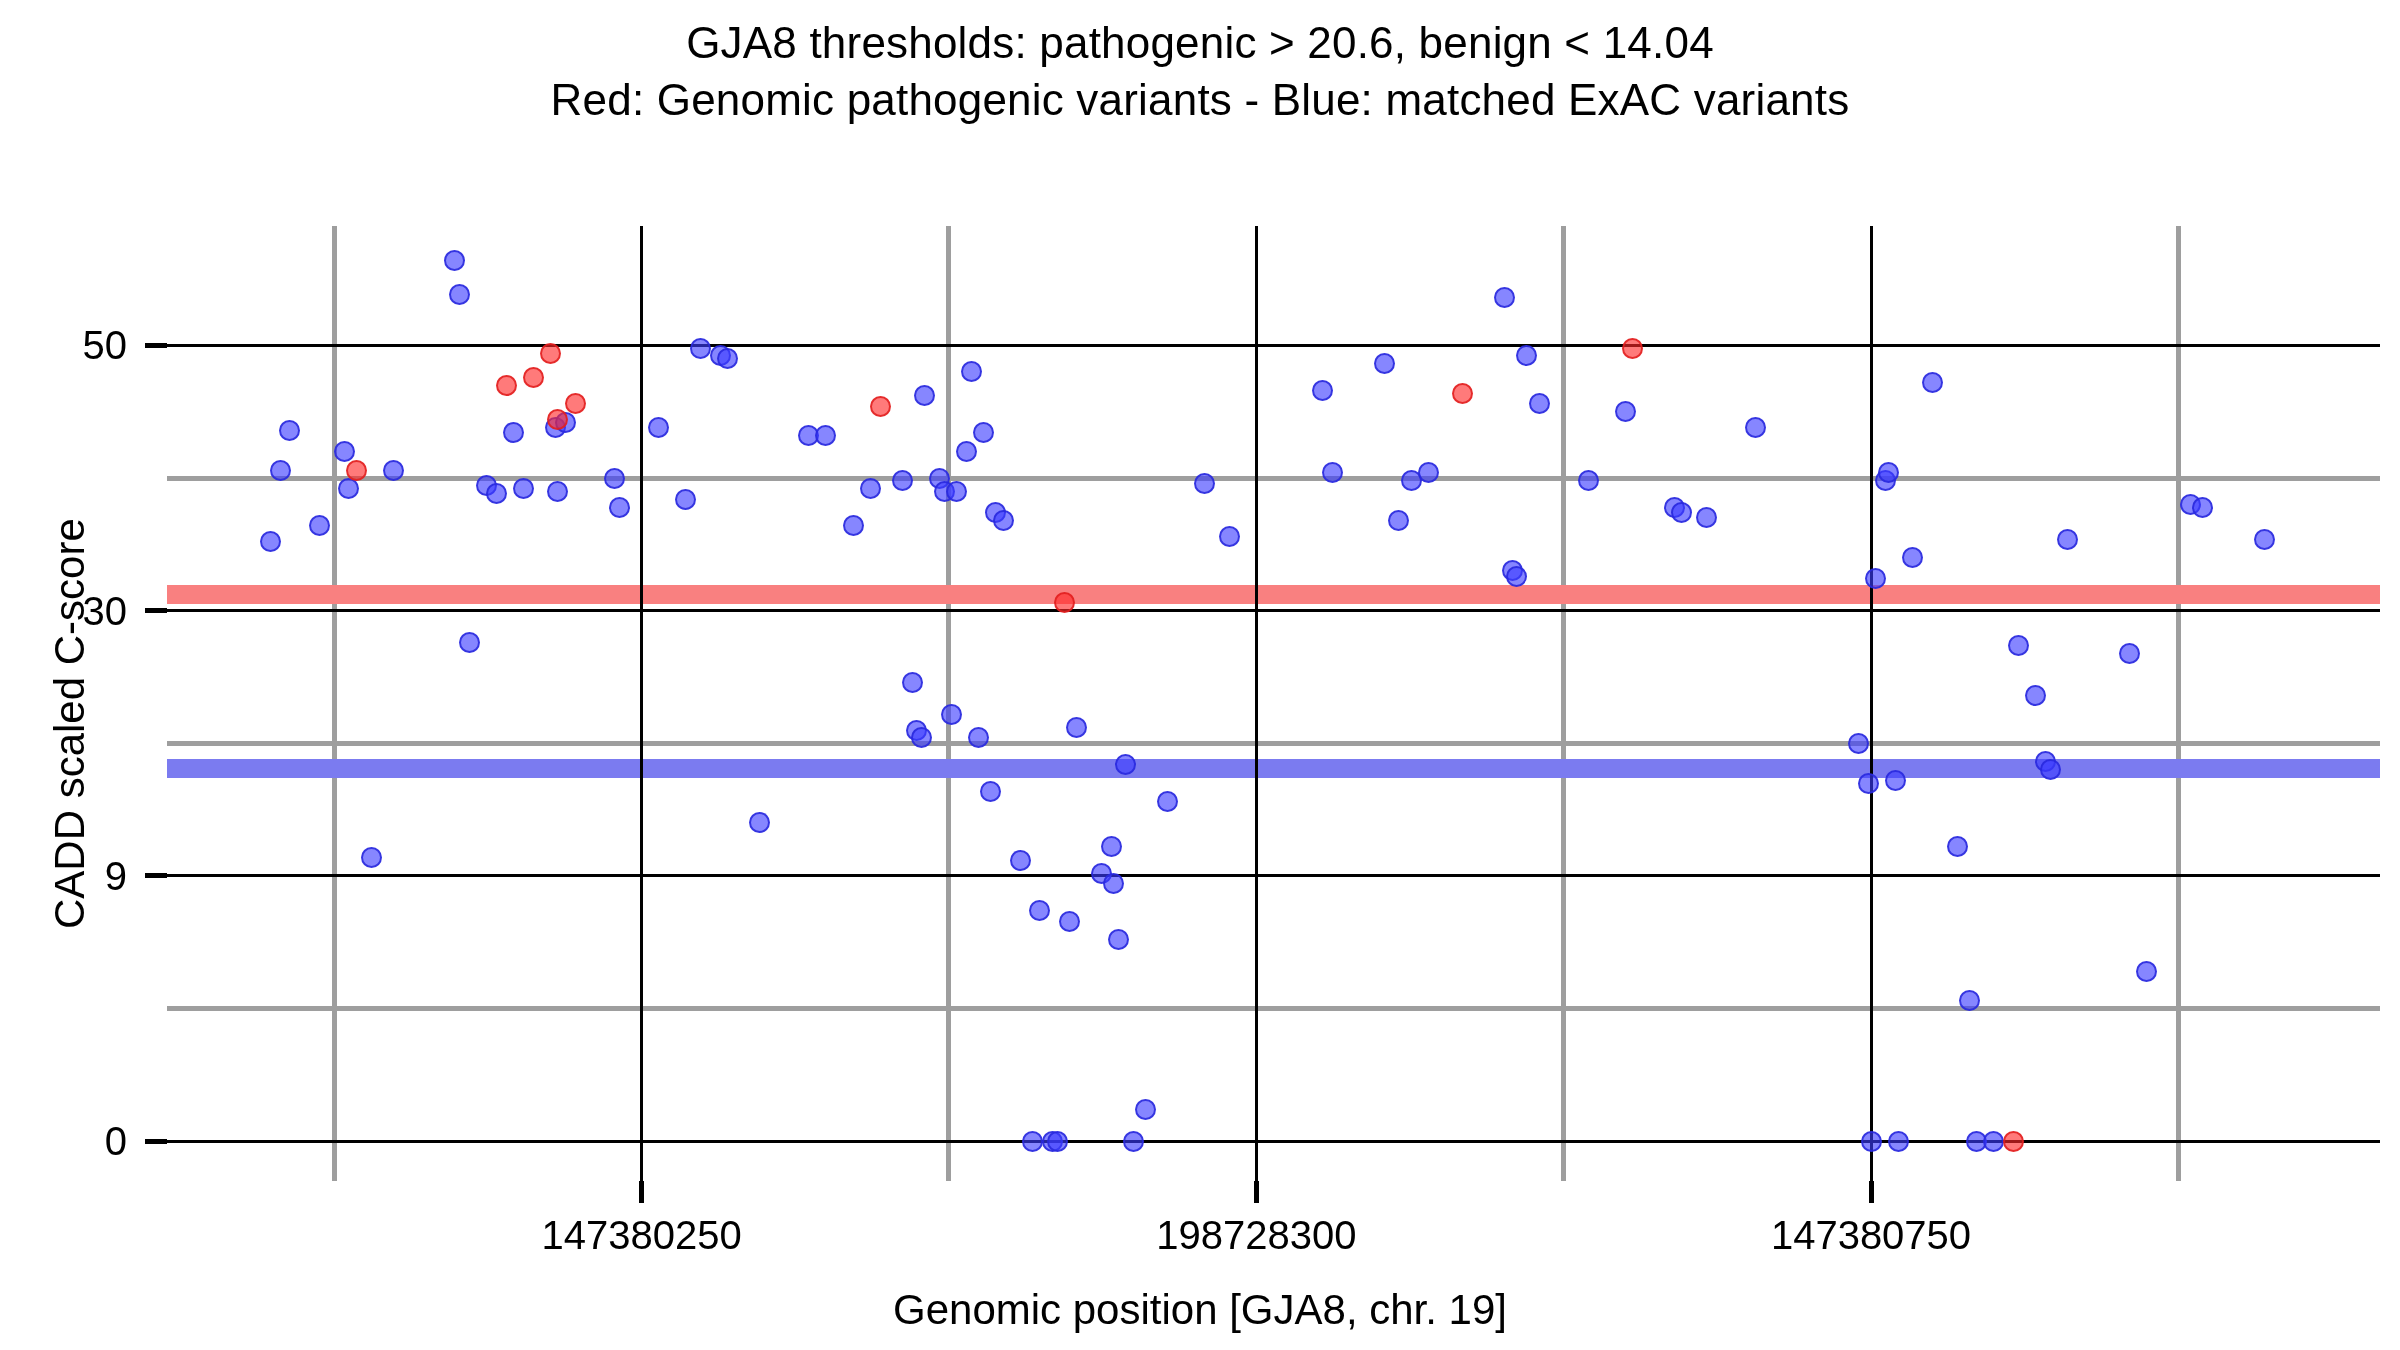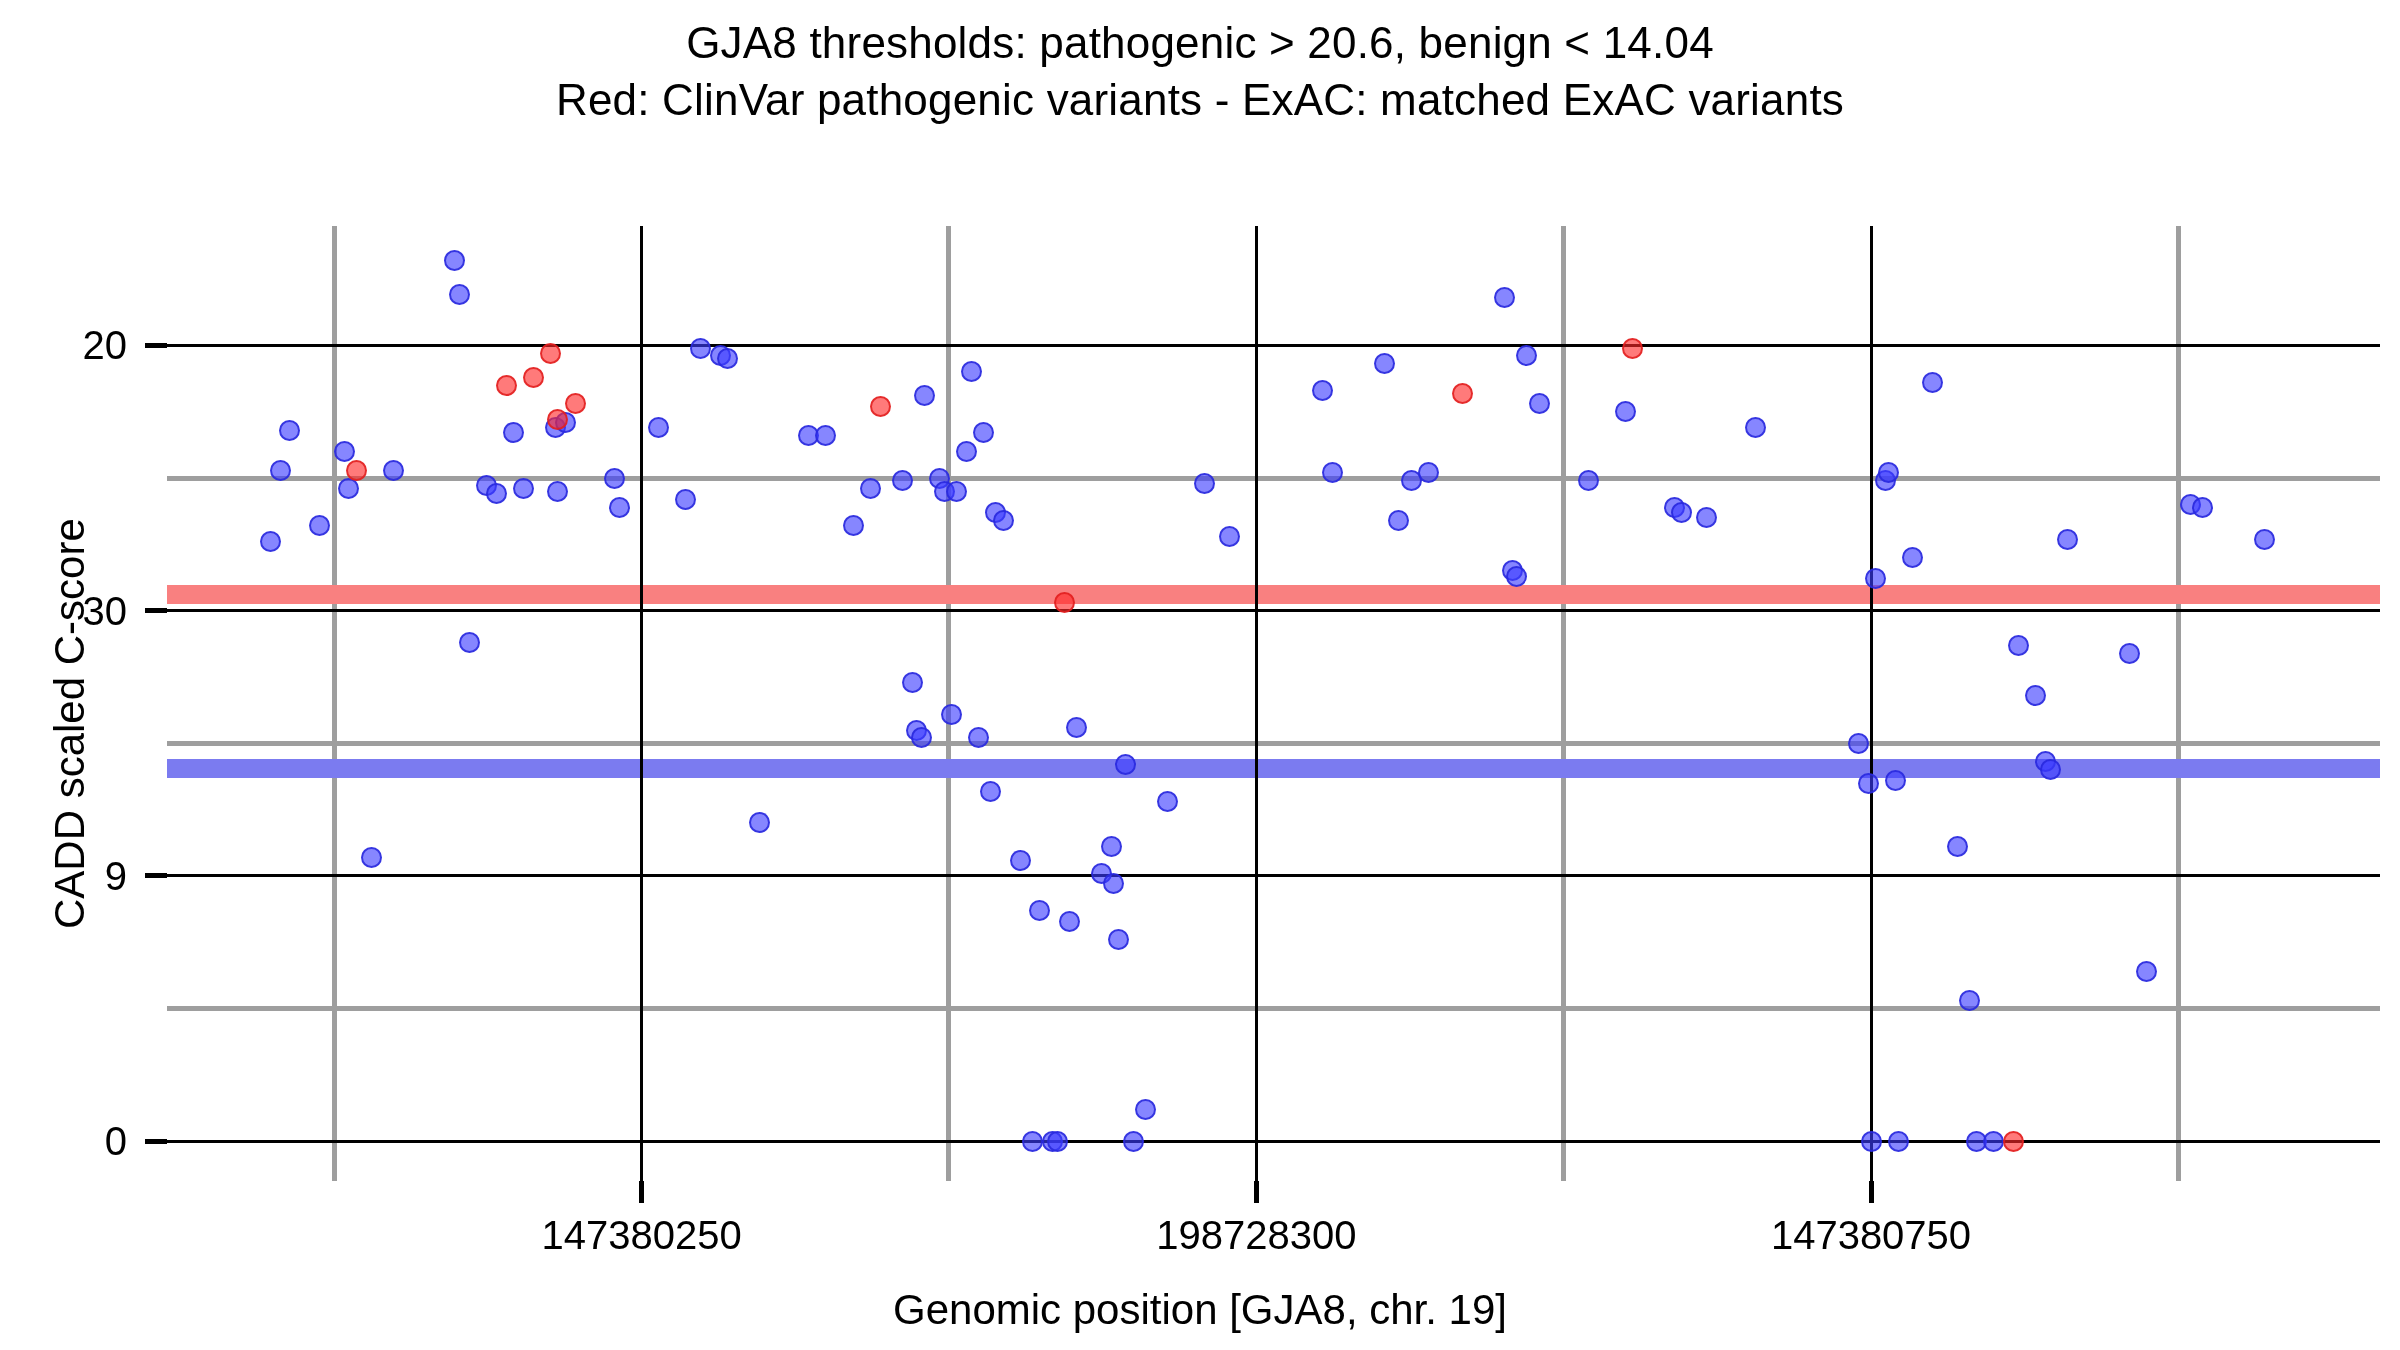--- a/index.html
+++ b/index.html
@@ -34,21 +34,21 @@
   #xlabel{position:absolute;left:0;width:2400px;text-align:center;color:#000;
           font-size:42px;white-space:pre;}
 </style>
 </head>
 <body>
 
 <div id="root">
 
   <div id="title">
     <div>GJA8 thresholds: pathogenic &gt; 20.6, benign &lt; 14.04</div>
-    <div>Red: ClinVar pathogenic variants - ExAC: matched ExAC variants</div>
+    <div>Red: Genomic pathogenic variants - Blue: matched ExAC variants</div>
   </div>
 
   <div id="ylabel" style="left: 46px; top: 928.5px;">CADD scaled C-score</div>
 
   <div id="xlabel" style="top: 1286px;">Genomic position [GJA8, chr. 19]</div>
 
   <div id="panel">
     <div id="gridlayer">
         <div class="vgrid" style="left: 164.704px;"></div>
         <div class="vgrid" style="left: 779.427px;"></div>
@@ -191,21 +191,21 @@
   </div>
 
   <div id="ytickslayer">
       <div style="position: absolute; left: 145px; top: 1138.71px; width: 22px; height: 5px; background: rgb(0, 0, 0);"></div>
       <div class="ylab" style="left: 7px; width: 120px; top: 1121.21px;">0</div>
       <div style="position: absolute; left: 145px; top: 873.431px; width: 22px; height: 5px; background: rgb(0, 0, 0);"></div>
       <div class="ylab" style="left: 7px; width: 120px; top: 855.931px;">9</div>
       <div style="position: absolute; left: 145px; top: 608.153px; width: 22px; height: 5px; background: rgb(0, 0, 0);"></div>
       <div class="ylab" style="left: 7px; width: 120px; top: 590.653px;">30</div>
       <div style="position: absolute; left: 145px; top: 342.875px; width: 22px; height: 5px; background: rgb(0, 0, 0);"></div>
-      <div class="ylab" style="left: 7px; width: 120px; top: 325.375px;">20</div>
+      <div class="ylab" style="left: 7px; width: 120px; top: 325.375px;">50</div>
     </div>
   <div id="xtickslayer">
       <div class="xtick" style="left: 639.066px; top: 1181px;"></div>
       <div class="xlab" style="width: 400px; left: 441.566px; top: 1215px;">147380250</div>
       <div class="xtick" style="left: 1253.79px; top: 1181px;"></div>
       <div class="xlab" style="width: 400px; left: 1056.29px; top: 1215px;">198728300</div>
       <div class="xtick" style="left: 1868.51px; top: 1181px;"></div>
       <div class="xlab" style="width: 400px; left: 1671.01px; top: 1215px;">147380750</div>
     </div>
 

